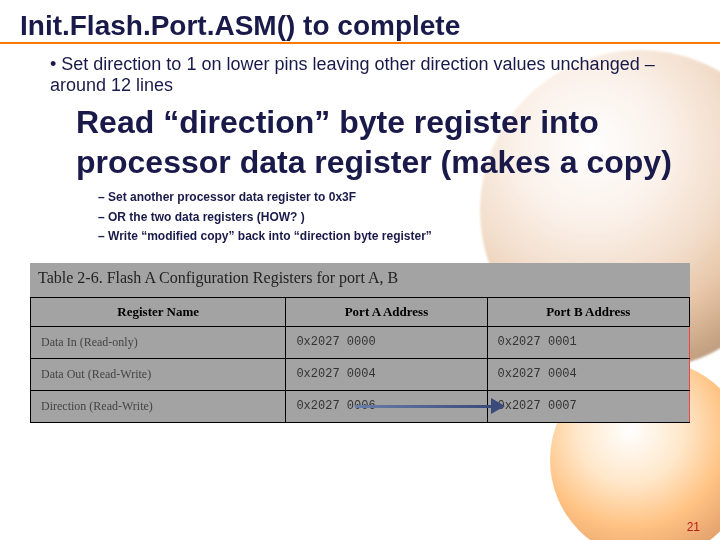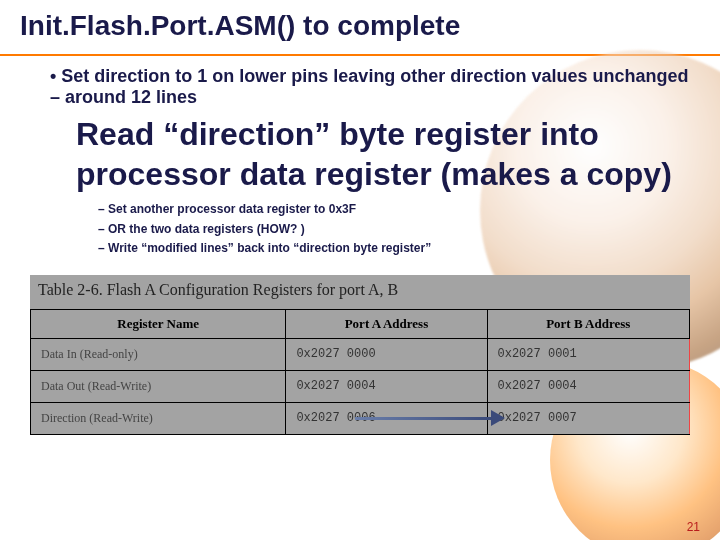--- a/index.html
+++ b/index.html
@@ -23,36 +23,36 @@
   .bg-orb2 {
     position: absolute;
     width: 200px; height: 200px;
     right: -30px; bottom: -20px;
     border-radius: 50%;
     background: radial-gradient(circle at 40% 35%, #fff 0%, #ffd9a8 30%, #ff9a30 55%, #d86a10 75%, #7a3a00 95%);
     opacity: 0.6;
     filter: blur(0.5px);
   }
   .title {
-    padding: 10px 20px 12px 20px;
+    padding: 10px 20px 0 20px;
     font-weight: 700;
     font-size: 28px;
     color: #1a1a4a;
     border-bottom: 2px solid #ff7a00;
     margin-bottom: 10px;
   }
   .content {
     position: relative;
     padding: 0 30px 0 50px;
     z-index: 2;
   }
   .bullet-l1 {
     font-size: 18px;
     color: #1a1a4a;
-    font-weight: 700;
+    font-weight: 400;
     margin-bottom: 6px;
   }
   .bullet-l1::before { content: "•  "; }
   .sub {
     font-size: 32px;
     color: #1a1a4a;
     font-weight: 700;
     margin: 4px 0 8px 26px;
     line-height: 1.25;
   }
@@ -138,21 +138,21 @@
 <div class="bg-orb1"></div>
 <div class="bg-orb2"></div>
 
 <div class="title">Init.Flash.Port.ASM() to complete</div>
 
 <div class="content">
   <div class="bullet-l1">Set direction to 1 on lower pins leaving other direction values unchanged – around 12 lines</div>
   <div class="sub">Read  “direction” byte register into processor data register (makes a copy)</div>
   <div class="dash">Set another processor data register to 0x3F</div>
   <div class="dash">OR the two data registers (HOW? )</div>
-  <div class="dash">Write “modified lines” back into “direction byte register”</div>
+  <div class="dash">Write “modified copy” back into “direction byte register”</div>
 </div>
 
 <div class="figure">
   <div class="fig-caption">Table 2-6. Flash A Configuration Registers for port A, B</div>
   <table>
     <tbody>
         <tr>
       <th>Register Name</th>
       <th>Port A Address</th>
       <th>Port B Address</th>

